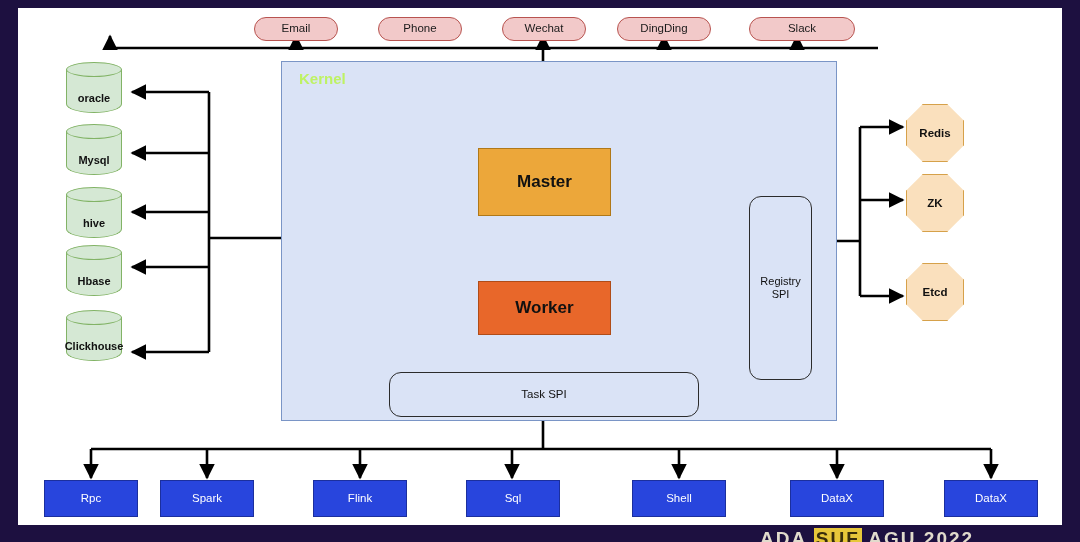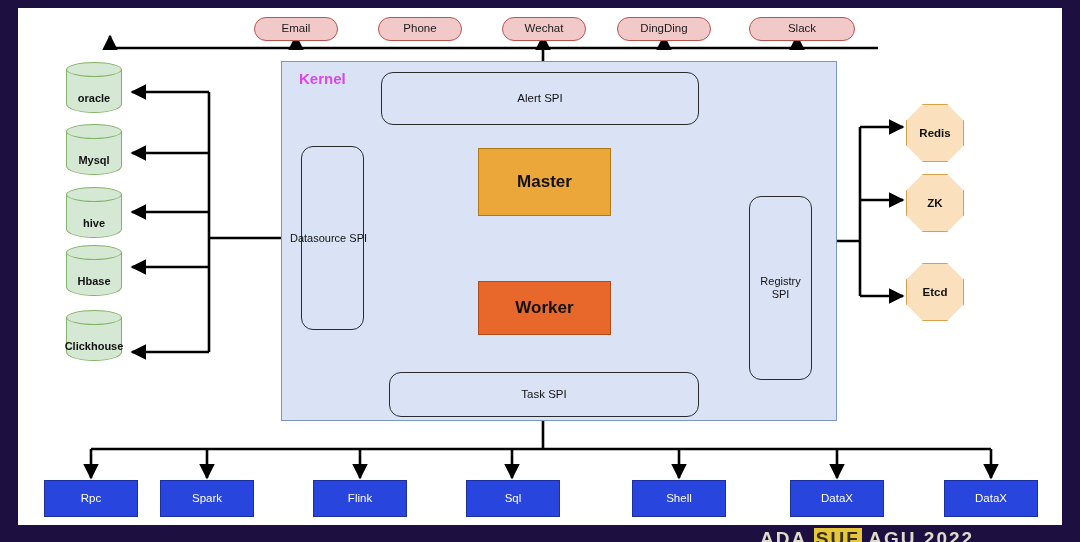--- a/index.html
+++ b/index.html
@@ -68,21 +68,21 @@
     background: #dae3f6;
     border: 1px solid #7a95c6;
     box-sizing: border-box;
   }
   #kernel-label {
     position: absolute;
     left: 299px;
     top: 70px;
     font-size: 15px;
     font-weight: bold;
-    color: #d946ef;
+    color: #bef264;
   }
 
   
   .spi {
     background: #dae3f6;
     border: 1.2px solid #2b2b2b;
     border-radius: 12px;
     color: #111111;
     font-size: 11.5px;
   }
@@ -268,27 +268,21 @@
   <div class="node pill" style="left:617px; top:17px; width:94px;">
     <span>DingDing</span>
   </div>
   <div class="node pill" style="left:749px; top:17px; width:106px;">
     <span>Slack</span>
   </div>
 
   <div id="kernel"></div>
   <div id="kernel-label">Kernel</div>
 
-  <div class="node spi" style="left:381px; top:72px; width:318px; height:53px;">
-    <span>Alert SPI</span>
-  </div>
-
-  <div class="node spi-v" style="left:301px; top:146px; width:63px; height:184px;">
-    <span class="label-overflow">Datasource SPI</span>
-  </div>
+
 
   <div class="node spi-v" style="left:749px; top:148px; width:63px; height:184px;margin-top:48px;">
     <span>Registry SPI</span>
   </div>
 
   <div class="node" id="master" style="left:478px; top:148px; width:133px; height:68px;">
     <span>Master</span>
   </div>
 
   <div class="node" id="worker" style="left:478px; top:281px; width:133px; height:54px;">

